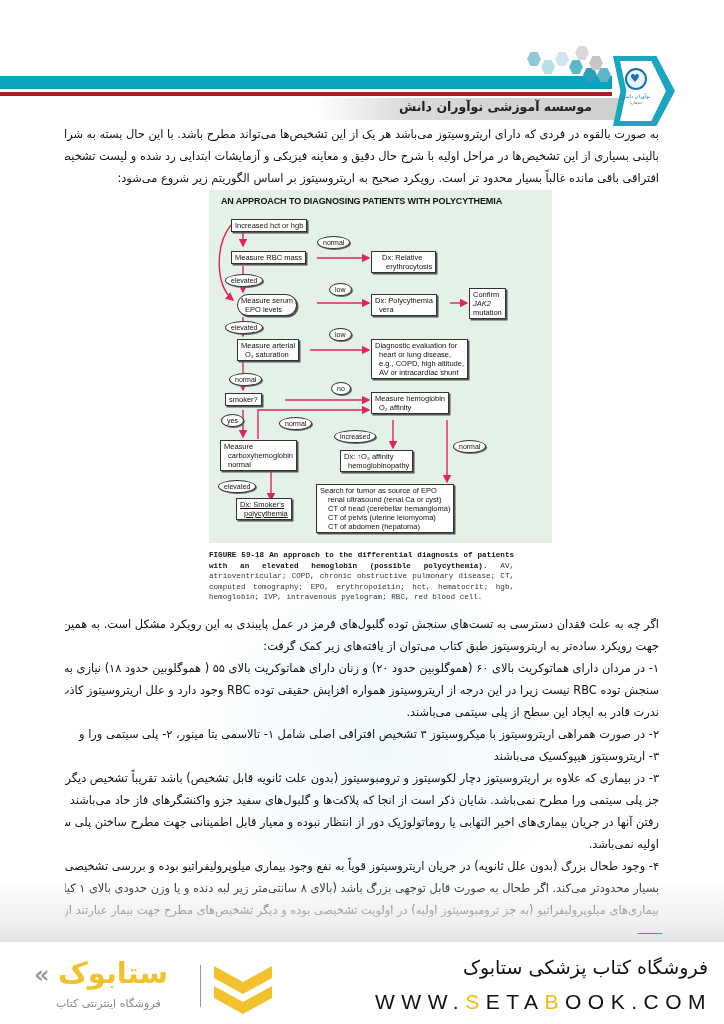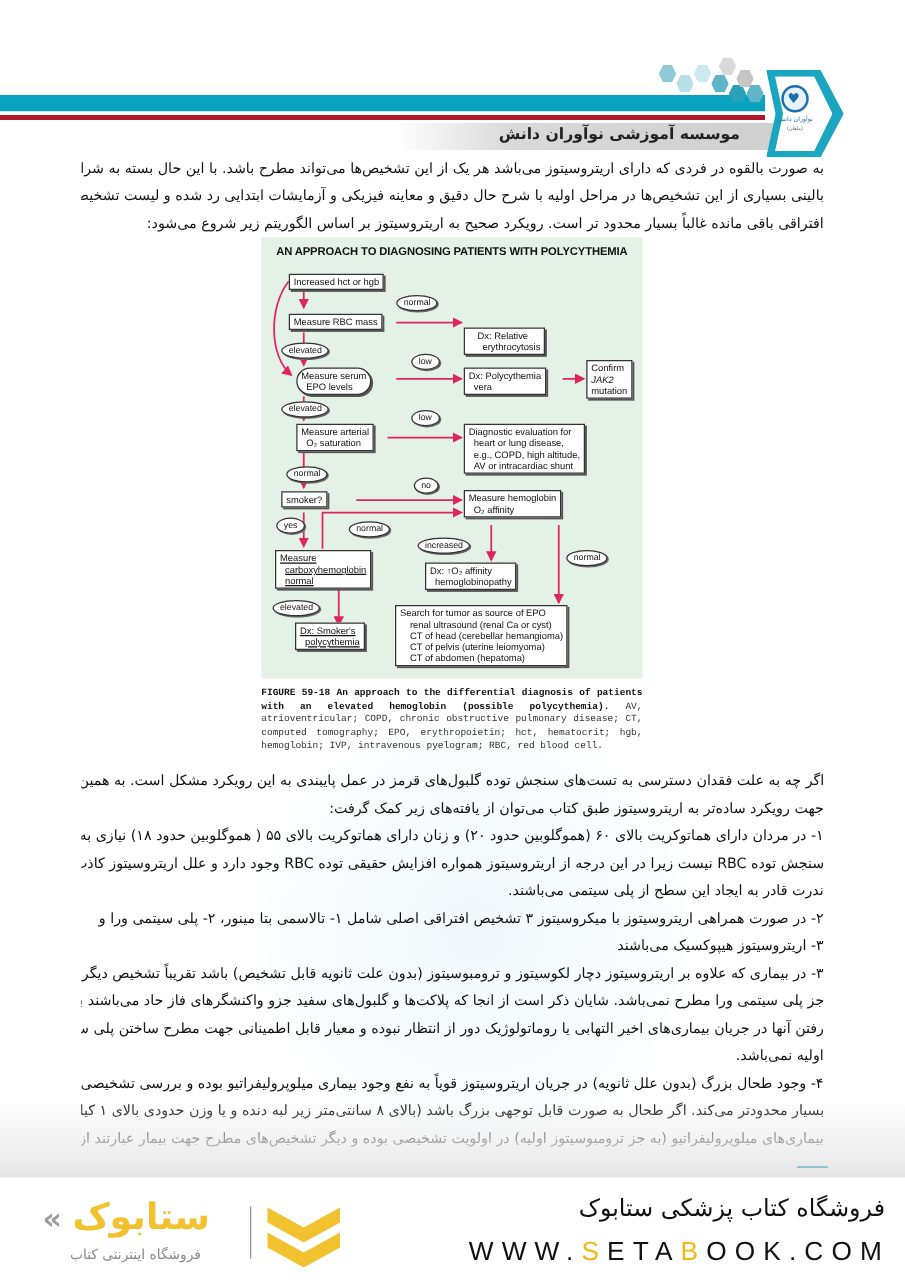--- a/index.html
+++ b/index.html
@@ -28,21 +28,21 @@
   .logo-text { position: absolute; left: 620px; top: 93px; width: 32px; font-size: 5px; text-align: center; color: #1b6fb0; direction: rtl; }
   .logo-sub { position: absolute; left: 620px; top: 100px; width: 32px; font-size: 4px; text-align: center; color: #666; }
 
   
   .para { position: absolute; left: 65px; width: 594px; direction: rtl; text-align: justify;
           text-align-last: right; font-size: 11.4px; line-height: 22px; color: #111;
           font-family: "DejaVu Sans", sans-serif; }
   .para .ln { display: block; white-space: nowrap; overflow: hidden; }
 
   
-  .figure { position: absolute; left: 209px; top: 190px; width: 305px; height: 353px; background: #e3f1e6; }
+  .figure { position: absolute; left: 209px; top: 190px; width: 343px; height: 353px; background: #e3f1e6; }
   .fig-title { position: absolute; left: 0; top: 6px; width: 305px; text-align: center; font-size: 9px;
                font-weight: bold; color: #111; letter-spacing: -0.1px; font-family: "Liberation Sans", sans-serif; }
   .box { position: absolute; background: #fff; border: 1px solid #333; box-shadow: 1.5px 1.5px 0 #555;
          font-size: 7.5px; line-height: 9px; color: #111; padding: 1px 3px; font-family: "Liberation Sans", sans-serif; white-space: nowrap; }
   .oval { position: absolute; background: #fff; border: 1px solid #333; border-radius: 50%;
           font-size: 7px; line-height: 9px; padding: 1px 5px; color: #111; font-family: "Liberation Sans", sans-serif; white-space: nowrap; box-shadow: 1px 1px 0 #666; }
   .figure svg { position: absolute; left: 0; top: 0; }
   .caption { position: absolute; left: 209px; top: 550px; width: 305px; font-size: 7.6px; line-height: 10.5px;
              color: #333; font-family: Liberation Mono, monospace; text-align: justify; }
   .caption b { color: #111; }
@@ -138,21 +138,21 @@
       <line x1="184" y1="230" x2="184" y2="258" marker-end="url(#ah)"></line>
 
       <line x1="238" y1="230" x2="238" y2="292" marker-end="url(#ah)"></line>
 
       <line x1="62" y1="281" x2="62" y2="310" marker-end="url(#ah)"></line>
     </g>
   </svg>
 
   <div class="box" style="left:22px;top:29px;">Increased hct or hgb</div>
   <div class="box" style="left:22px;top:61px;">Measure RBC mass</div>
-  <div class="box" style="left:162px;top:72px;padding-left:10px;">
+  <div class="box" style="left:162px;top:61px;padding-left:10px;">
     <div>Dx: Relative</div>
     <div style="padding-left:4px">erythrocytosis</div>
   </div>
   <div class="box" style="left:28px;top:104px;border-radius:11px;">
     <div>Measure serum</div>
     <div style="padding-left:4px">EPO levels</div>
   </div>
   <div class="box" style="left:162px;top:104px;">
     <div>Dx: Polycythemia</div>
     <div style="padding-left:4px">vera</div>
@@ -170,21 +170,21 @@
     <div>Diagnostic evaluation for</div>
     <div style="padding-left:4px">heart or lung disease,</div>
     <div style="padding-left:4px">e.g., COPD, high altitude,</div>
     <div style="padding-left:4px">AV or intracardiac shunt</div>
   </div>
   <div class="box" style="left:16px;top:203px;">smoker?</div>
   <div class="box" style="left:162px;top:202px;">
     <div>Measure hemoglobin</div>
     <div style="padding-left:4px">O₂ affinity</div>
   </div>
-  <div class="box" style="left:11px;top:250px;text-decoration:underline;">
+  <div class="box" style="left:11px;top:250px;">
     <div>Measure</div>
     <div style="padding-left:4px">carboxyhemoglobin</div>
     <div style="padding-left:4px">normal</div>
   </div>
   <div class="box" style="left:131px;top:260px;">
     <div>Dx: ↑O₂ affinity</div>
     <div style="padding-left:4px">hemoglobinopathy</div>
   </div>
   <div class="box" style="left:27px;top:308px;text-decoration:underline;">
     <div>Dx: Smoker's</div>

